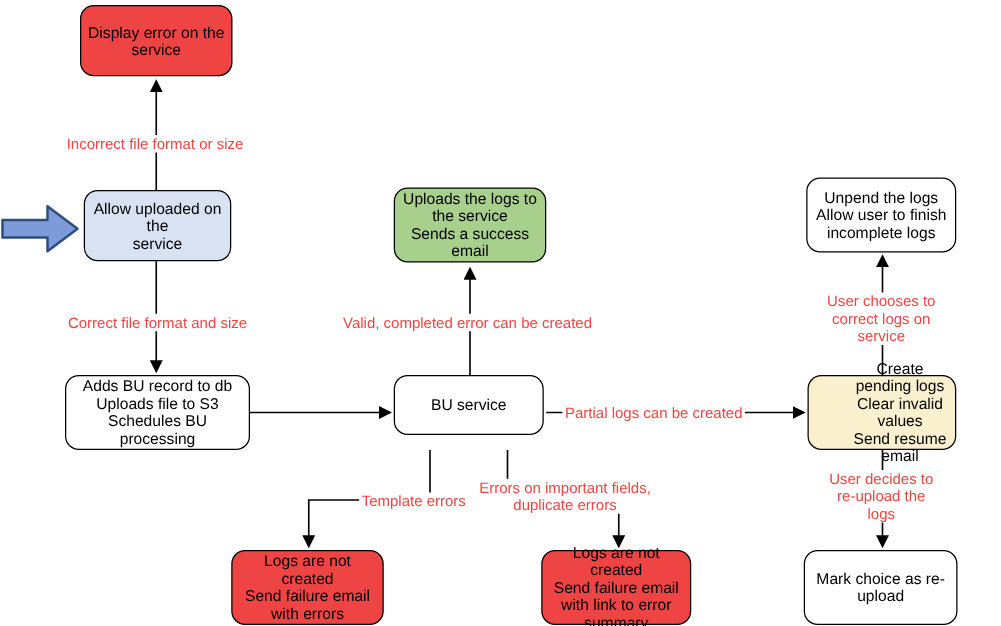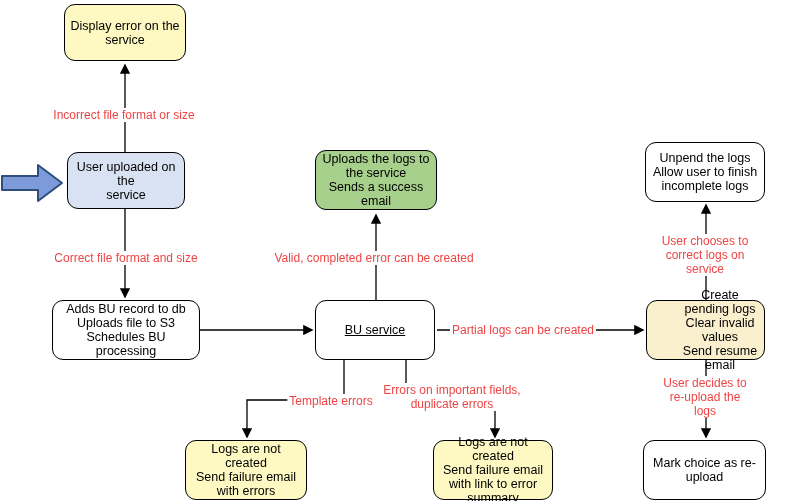--- a/index.html
+++ b/index.html
@@ -25,21 +25,21 @@
     align-items: center;
     justify-content: center;
     text-align: center;
     font-size: 12.5px;
     line-height: 14px;
     color: #000000;
     padding: 2px 3px;
   }
   .node span { white-space: pre-line; }
   .fill-white  { background: #ffffff; }
-  .fill-pink   { background: #fef9c3; }
+  .fill-pink   { background: #ef4444; }
   .fill-blue   { background: #d9e2f3; }
   .fill-green  { background: #a8d08d; }
   .fill-yellow { background: #fbf0ce; padding-left: 32px; }
   .edge-label {
     position: absolute;
     transform: translate(-50%, -50%);
     background: #ffffff;
     font-size: 12px;
     line-height: 14px;
     color: #ef4444;
@@ -70,38 +70,38 @@
     <path d="M706,360 V437" fill="none" stroke="#000000" stroke-width="1.3" marker-end="url(#arrow)"></path>
     <polygon points="2,176 38,176 38,165 62,183 38,201 38,190 2,190" fill="#7C9BD8" stroke="#2E4E7E" stroke-width="2" stroke-linejoin="round"></polygon>
   </svg>
 
   <div class="node fill-pink" style="left:64px; top:4px; width:122px; height:57px;">
     <span>Display error on the
 service</span>
   </div>
 
   <div class="node fill-blue" style="left:67px; top:152px; width:118px; height:57px;">
-    <span>User uploaded on the
+    <span>Allow uploaded on the
 service</span>
   </div>
 
   <div class="node fill-white" style="left:52px; top:300px; width:148px; height:60px;">
     <span>Adds BU record to db
 Uploads file to S3
 Schedules BU processing</span>
   </div>
 
   <div class="node fill-green" style="left:315px; top:150px; width:122px; height:60px;">
     <span>Uploads the logs to
 the service
 Sends a success
 email</span>
   </div>
 
-  <div class="node fill-white" style="left:315px; top:300px; width:120px; height:60px;text-decoration:underline;">
+  <div class="node fill-white" style="left:315px; top:300px; width:120px; height:48px;">
     <span>BU service</span>
   </div>
 
   <div class="node fill-white" style="left:645px; top:142px; width:120px; height:60px;">
     <span>Unpend the logs
 Allow user to finish
 incomplete logs</span>
   </div>
 
   <div class="node fill-yellow" style="left:646px; top:300px; width:119px; height:60px;">

